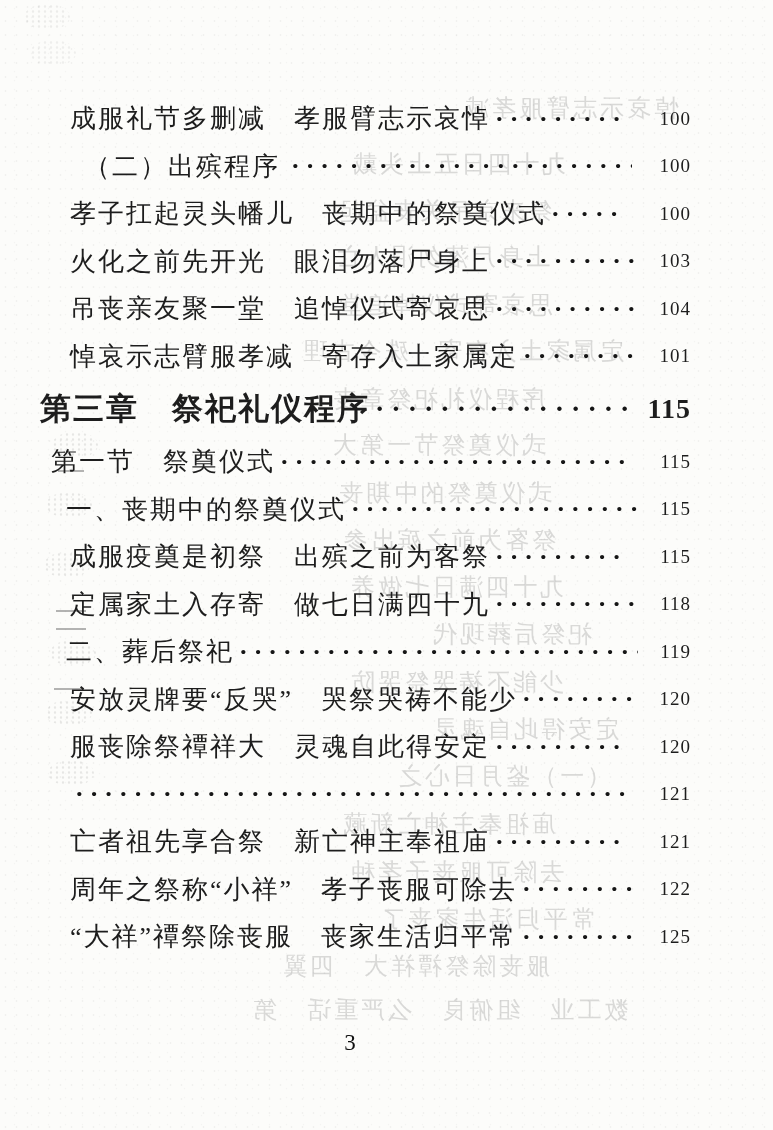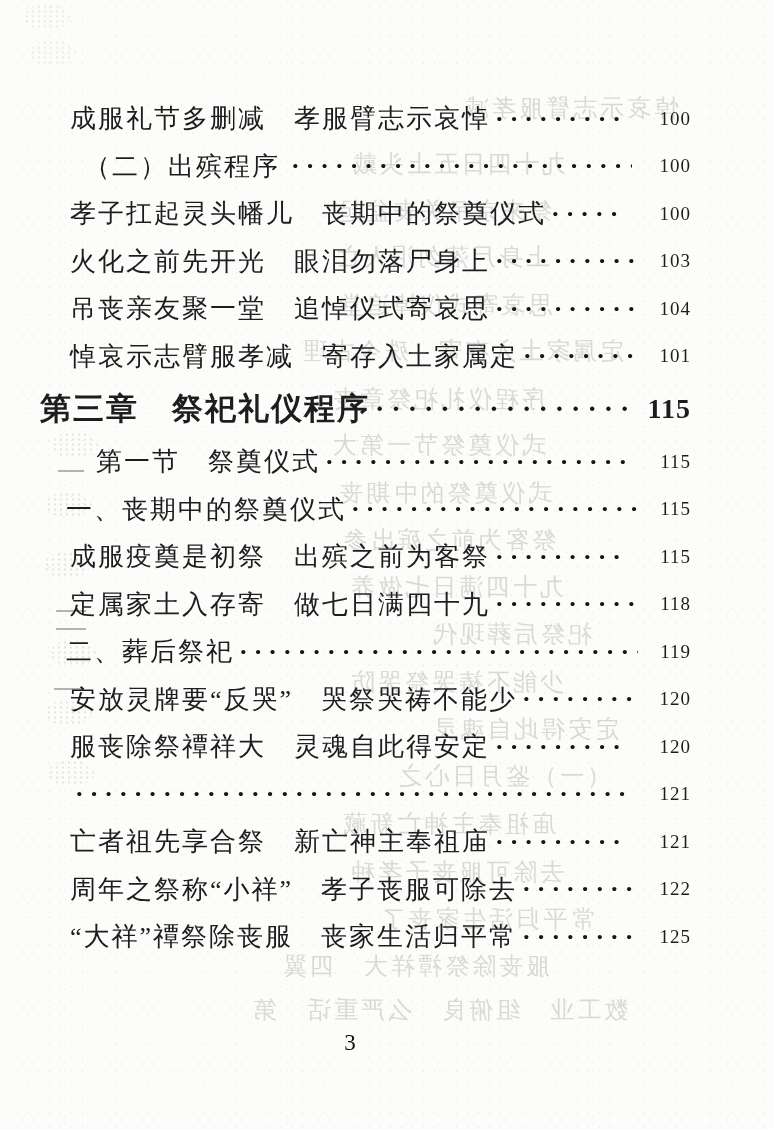--- a/index.html
+++ b/index.html
@@ -36,21 +36,21 @@
   .row .dots{
     flex:1 1 auto;overflow:hidden;white-space:nowrap;
     margin-left:5px;letter-spacing:6px;font-weight:bold;
     color:#161616;
   }
   .row .pg{min-width:50px;text-align:right;margin-left:3px;font-size:19px;letter-spacing:1px;}
   .row .pg.gap{margin-left:16px;}
   .item{padding-left:70px;}
   .sub1{padding-left:66px;}
   .sub2{padding-left:84px;gap:6px;}
-  .section{padding-left:96px;}
+  .section{padding-left:51px;}
   .chapter{height:58px;padding-left:40px;font-weight:bold;font-size:31px;letter-spacing:2px;}
   .chapter .dots{font-size:28px;letter-spacing:7px;}
   .chapter .pg{font-size:28px;}
   
   .pagenum{
     position:absolute;left:330px;top:1030px;width:40px;
     text-align:center;font-size:23px;color:#111;
   }
   
   .blob{

